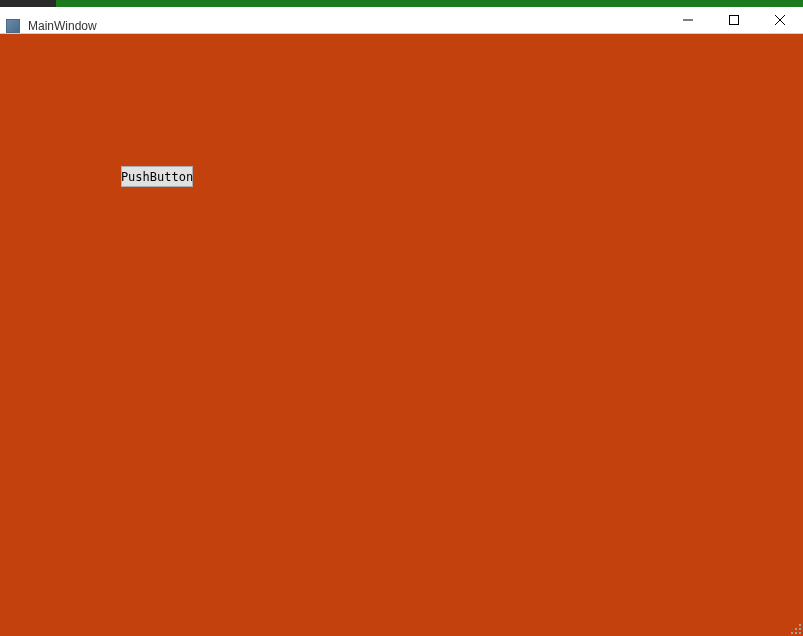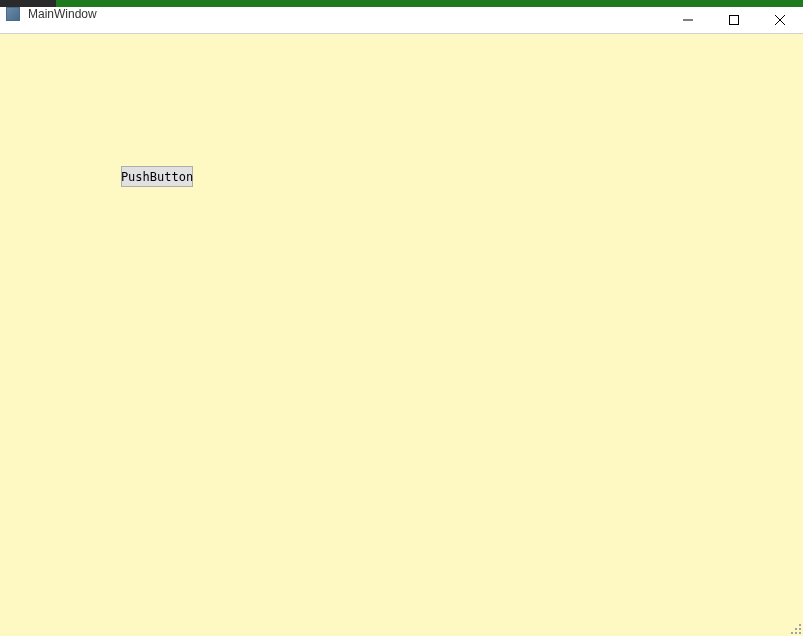--- a/index.html
+++ b/index.html
@@ -26,21 +26,21 @@
       top: 0;
       width: 56px;
       height: 7px;
       background: #2a2a2a;
     }
     .titlebar {
       height: 27px;
       background: #ffffff;
       border-bottom: 1px solid #d0d0d0;
       display: flex;
-      align-items: flex-start;
+      align-items: flex-end;
       padding-left: 6px;
       position: relative;
     }
     .app-icon {
       width: 14px;
       height: 14px;
       border: 1px solid #4a6a8a;
       background: linear-gradient(135deg, #6a8aaa 0%, #4a6a8a 100%);
       margin-right: 8px;
       flex-shrink: 0;
@@ -64,21 +64,21 @@
       justify-content: center;
       cursor: pointer;
     }
     .window-control svg {
       width: 10px;
       height: 10px;
     }
     .client-area {
       width: 100%;
       height: calc(100% - 34px);
-      background: #fef9c3;
+      background: #c2410c;
       position: relative;
       text-decoration: underline;
     }
     .push-button {
       position: absolute;
       left: 121px;
       top: 132px;
       width: 72px;
       height: 21px;
       background: #e1e1e1;

